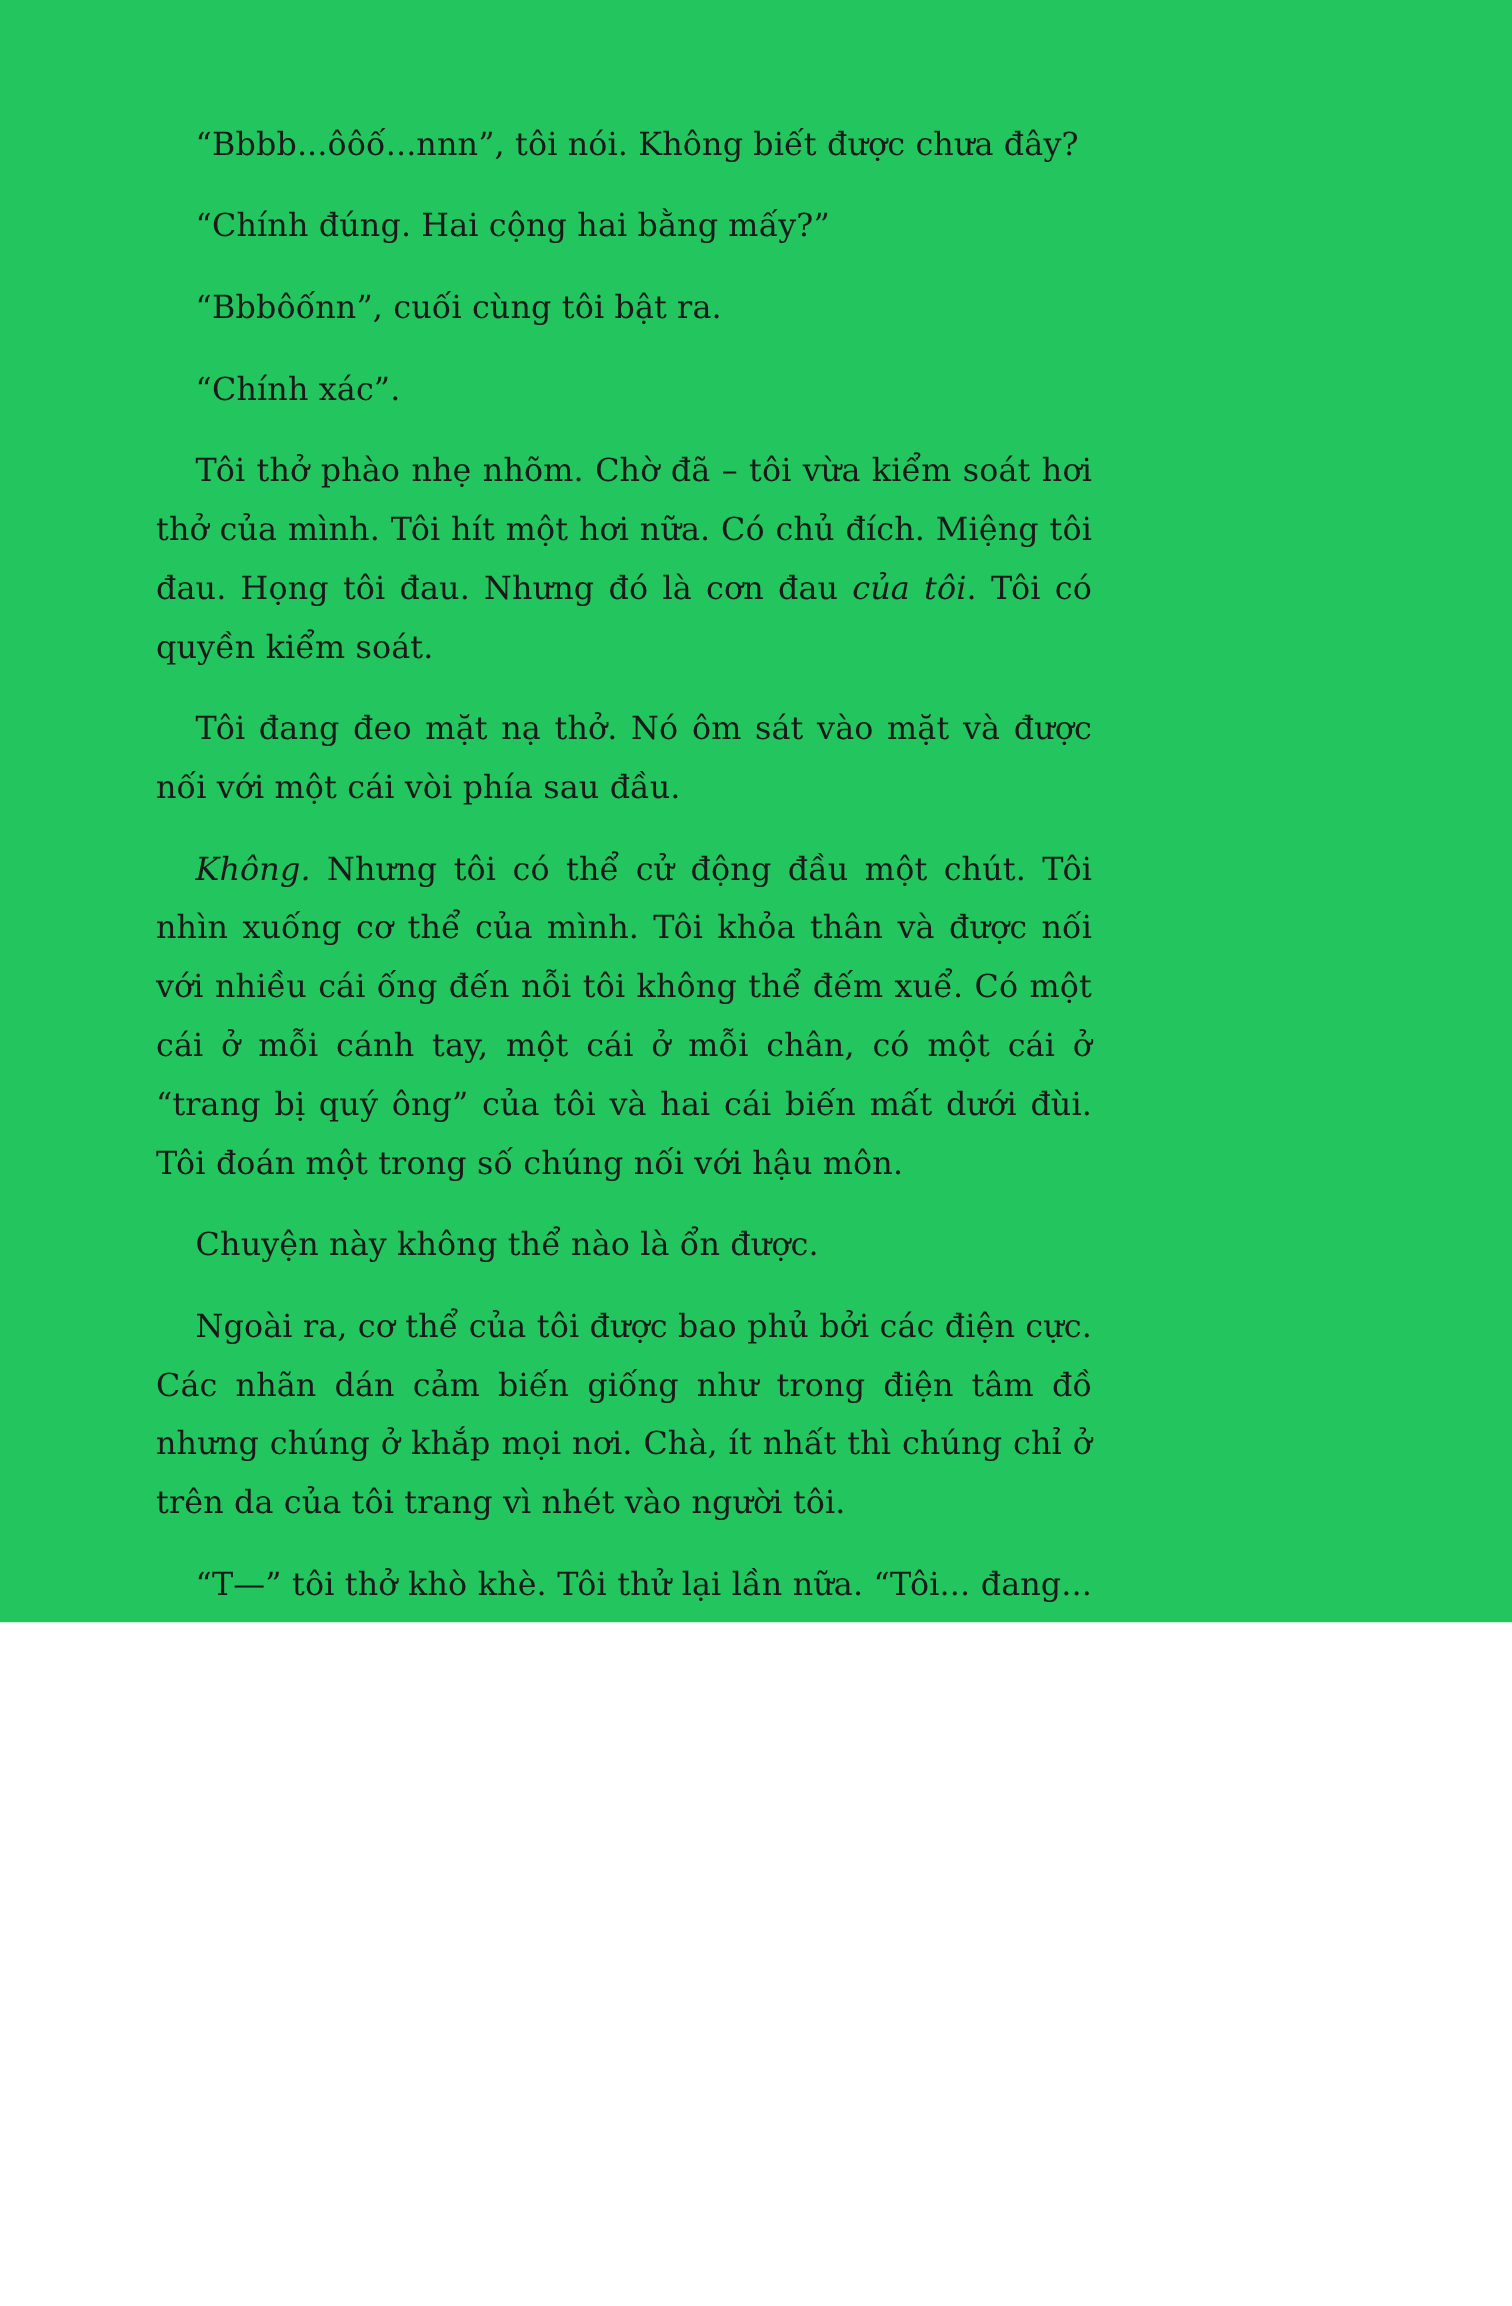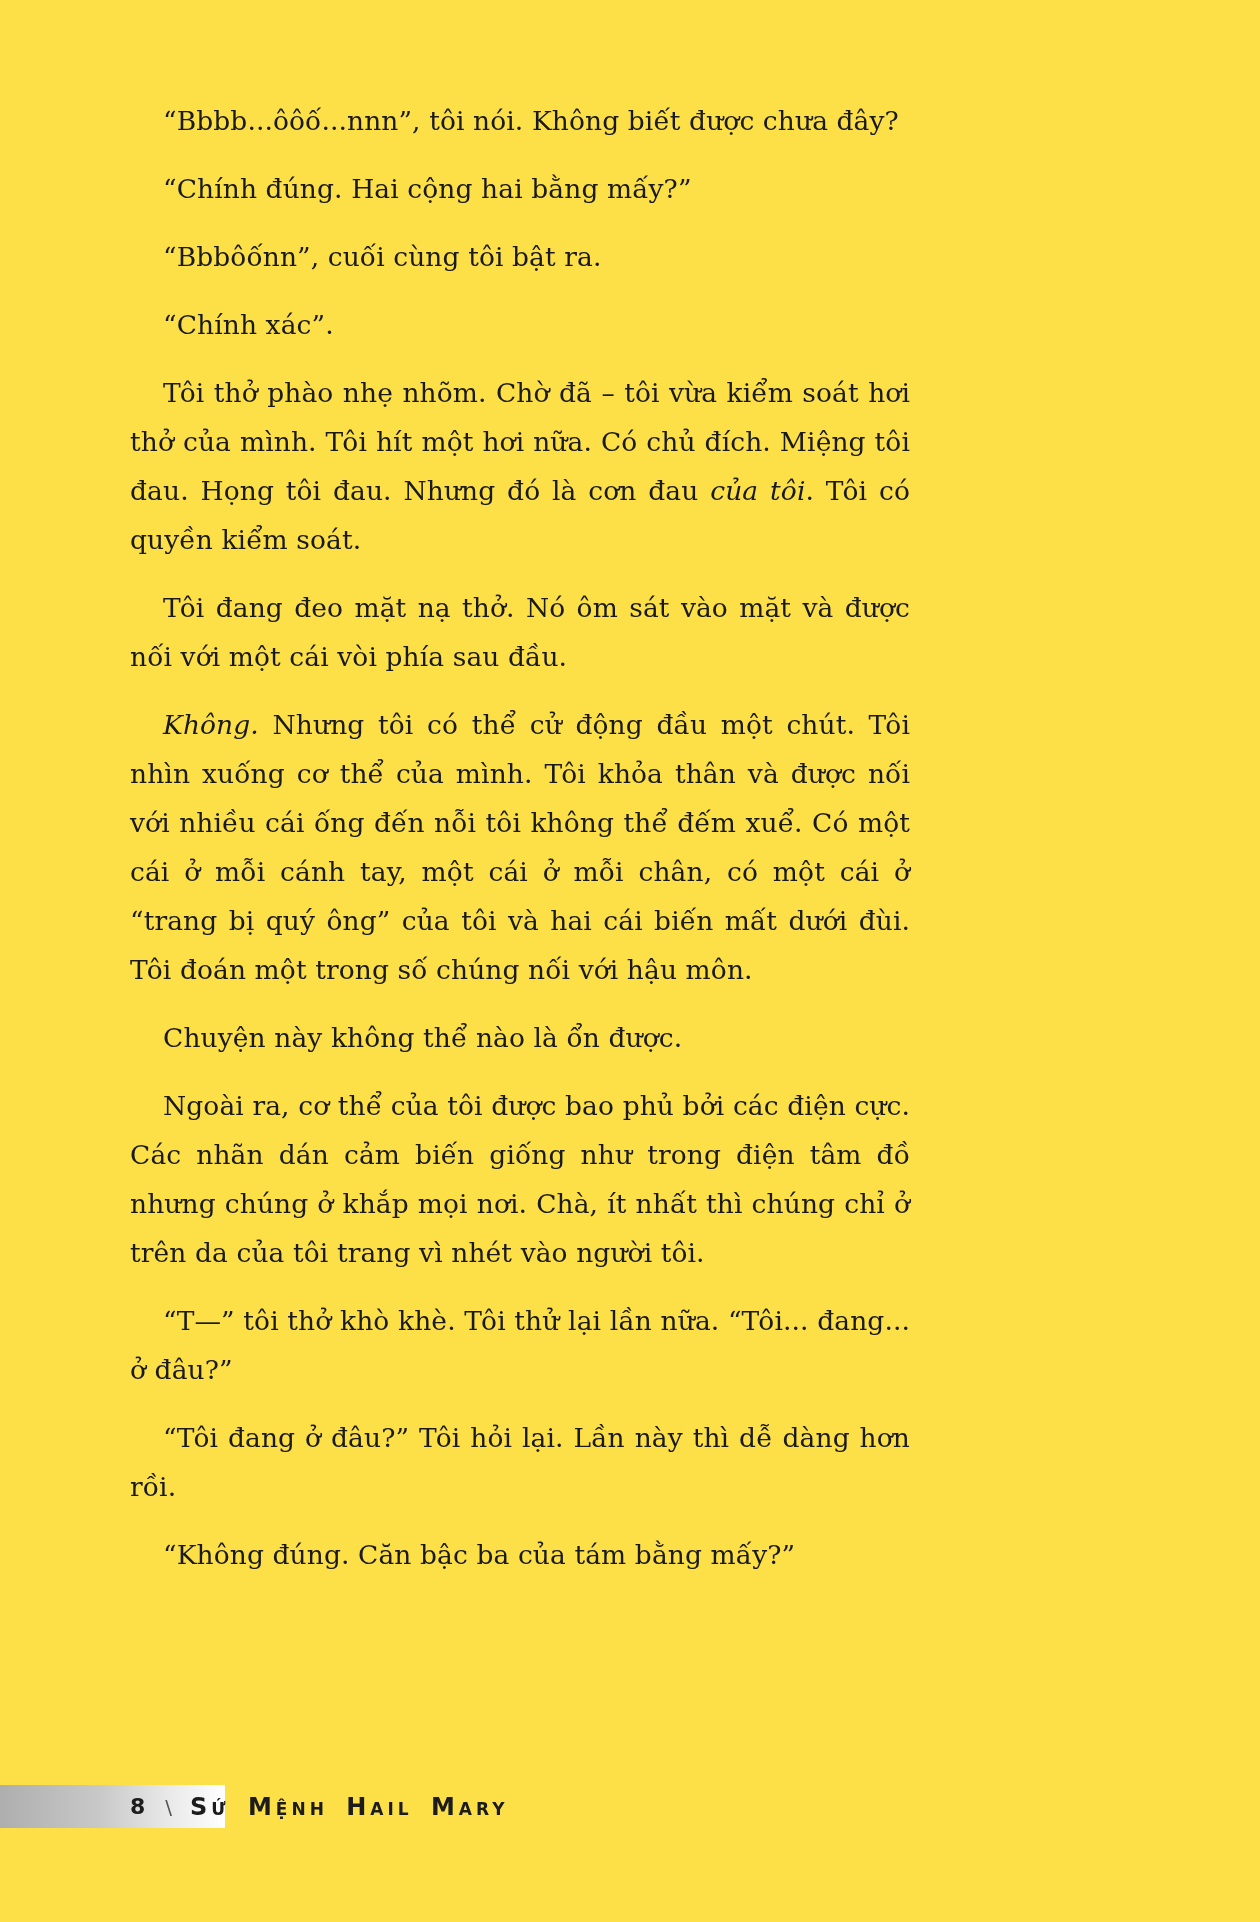--- a/index.html
+++ b/index.html
@@ -3,22 +3,22 @@
 <meta charset="utf-8">
 <style>
   html, body {
     margin: 0;
     padding: 0;
     background: #ffffff;
   }
   .page {
     position: relative;
     width: 1260px;
-    height: 1922px;
-    background: #fde047;
+    height: 1352px;
+    background: #22c55e;
     overflow: hidden;
     font-family: "DejaVu Serif", "Liberation Serif", serif;
   }
   .text-block {
     position: absolute;
     left: 130px;
     top: 96px;
     width: 780px;
     color: #1a1a1a;
   }

